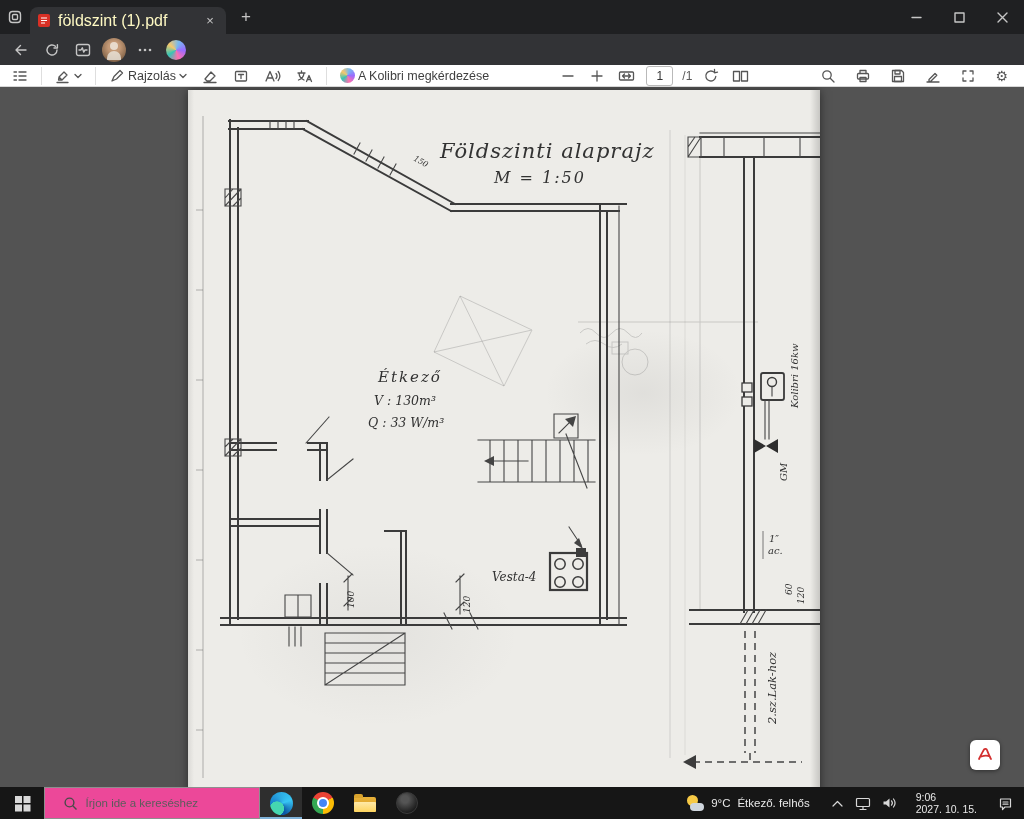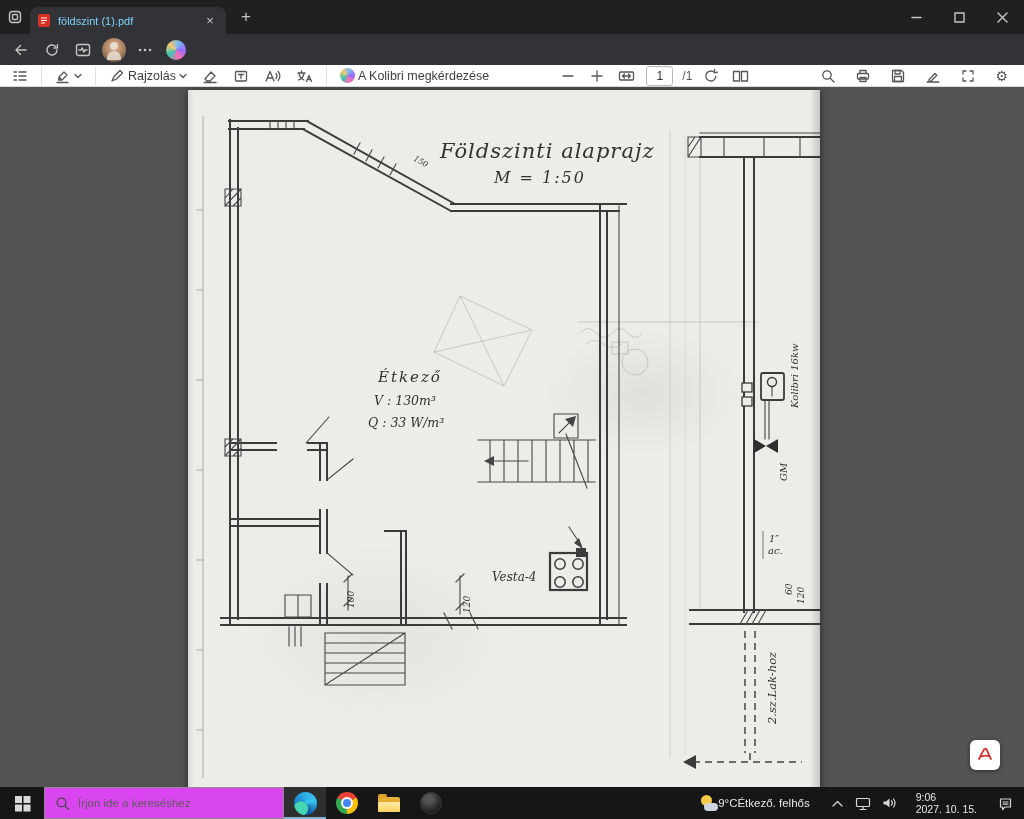--- a/index.html
+++ b/index.html
@@ -4,21 +4,21 @@
 <style>
   *{box-sizing:border-box;margin:0;padding:0}
   html,body{width:1024px;height:819px;overflow:hidden}
   body{font-family:"Liberation Sans",sans-serif;background:#535353}
   .window{width:1024px;height:819px;display:flex;flex-direction:column}
 
   
   .tabbar{height:34px;background:#1f2022;display:flex;align-items:center;position:relative;flex:0 0 auto}
   .tab-actions{width:30px;height:34px;display:flex;align-items:center;justify-content:center}
   .tab{align-self:flex-end;height:27px;width:196px;background:#323336;border-radius:8px 8px 0 0;display:flex;align-items:center;padding:0 7px;gap:7px}
-  .tab-title{color:#7dd3fc;font-size:11px;white-space:nowrap;overflow:hidden;flex:1}
+  .tab-title{color:#fef9c3;font-size:16px;white-space:nowrap;overflow:hidden;flex:1}
   .tab-close{color:#c5c5c5;font-size:13px;width:18px;height:18px;display:flex;align-items:center;justify-content:center;border-radius:4px;cursor:default}
   .newtab{color:#c5c5c5;font-size:17px;width:28px;height:26px;display:flex;align-items:center;justify-content:center;margin-left:6px}
   .win-controls{position:absolute;right:0;top:0;height:34px;display:flex}
   .win-btn{width:43px;height:34px;display:flex;align-items:center;justify-content:center}
 
   
   .addressbar{height:31px;background:#323336;display:flex;align-items:center;padding:0 8px;gap:5px;flex:0 0 auto}
   .nav-btn{width:26px;height:24px;display:flex;align-items:center;justify-content:center;border-radius:5px}
   .url-pill{height:25px;background:#232427;border-radius:13px;flex:1;display:flex;align-items:center;gap:7px;padding:0 11px;min-width:0}
   .url-prefix{color:#b5b5b5;font-size:12px}
@@ -61,37 +61,37 @@
   .walls{stroke:#3b3b3b;stroke-width:2;fill:none;stroke-linecap:square}
   .thin{stroke:#464646;stroke-width:1.1;fill:none;stroke-linecap:square}
   .hair{stroke:#5a5a5a;stroke-width:.8;fill:none}
   .dash{stroke:#444;stroke-width:1.5;fill:none;stroke-dasharray:7 5}
   .faint{stroke:#7d7d7d;fill:none;opacity:.32}
   .acrobat-btn{position:absolute;right:24px;bottom:17px;width:30px;height:30px;background:#fff;border-radius:6px;box-shadow:0 1px 4px rgba(0,0,0,.45);display:flex;align-items:center;justify-content:center}
 
   
   .taskbar{height:32px;background:#161616;display:flex;align-items:stretch;flex:0 0 auto}
   .start{width:44px;display:flex;align-items:center;justify-content:center}
-  .tb-search{width:240px;background:#d946ef;border:1px solid #8e8e8e;display:flex;align-items:center;gap:8px;padding:0 10px}
+  .tb-search{width:216px;background:#ec4899;border:1px solid #8e8e8e;display:flex;align-items:center;gap:8px;padding:0 18px}
   .tb-search input{border:none;background:transparent;font-size:11.5px;color:#333;outline:none;width:160px;font-family:"Liberation Sans",sans-serif}
   .tb-search input::placeholder{color:#5c5c5c}
   .tb-app{width:42px;display:flex;align-items:center;justify-content:center}
   .tb-app.active{background:#2e2e2e;box-shadow:inset 0 -2px 0 #7fb2d9}
   .edge-logo{width:23px;height:23px;border-radius:50%;background:
       radial-gradient(circle at 30% 72%, #45d6b0 0 30%, rgba(0,0,0,0) 32%),
       conic-gradient(from 160deg, #0b57a4, #1173c6, #2aa7e0, #38c6f4, #0b57a4)}
   .chrome{width:22px;height:22px;border-radius:50%;background:conic-gradient(from -60deg,#ea4335 0 120deg,#fbbc05 0 240deg,#34a853 0 360deg);position:relative}
   .chrome::before{content:"";position:absolute;inset:5px;background:#fff;border-radius:50%}
   .chrome::after{content:"";position:absolute;inset:7px;background:#4286f5;border-radius:50%}
   .folder{width:22px;height:15px;position:relative;background:linear-gradient(#e8b23a,#d99c22);border-radius:1px 2px 2px 2px;margin-top:3px}
   .folder::before{content:"";position:absolute;top:-3px;left:0;width:9px;height:4px;background:#d9a32e;border-radius:2px 2px 0 0}
   .folder::after{content:"";position:absolute;left:0;right:0;bottom:0;height:10px;background:linear-gradient(#ffe9a8,#fed45e);border-radius:1px}
   .app4{width:22px;height:22px;border-radius:50%;background:radial-gradient(circle at 40% 32%,#555 0 20%,#1b1b1b 75%);border:1px solid #3a3a3a}
   .tb-right{margin-left:auto;display:flex;align-items:center}
-  .weather{display:flex;align-items:center;padding:0 12px;color:#e8e8e8;font-size:11.5px;white-space:nowrap}
+  .weather{display:flex;align-items:center;gap:7px;padding:0 12px;color:#e8e8e8;font-size:11.5px;white-space:nowrap}
   .wx{width:18px;height:16px;position:relative}
   .wx::before{content:"";position:absolute;left:1px;top:0;width:11px;height:11px;border-radius:50%;background:#f6c945}
   .wx::after{content:"";position:absolute;right:0;bottom:0;width:14px;height:8px;border-radius:8px;background:#cfd6dd}
   .tray{display:flex;align-items:center;gap:11px;padding:0 9px}
   .clock{color:#e8e8e8;font-size:10.5px;text-align:left;line-height:12.5px;padding:0 9px;white-space:nowrap}
   .action{width:38px;display:flex;align-items:center;justify-content:center}
 </style>
 </head>
 <body>
 

